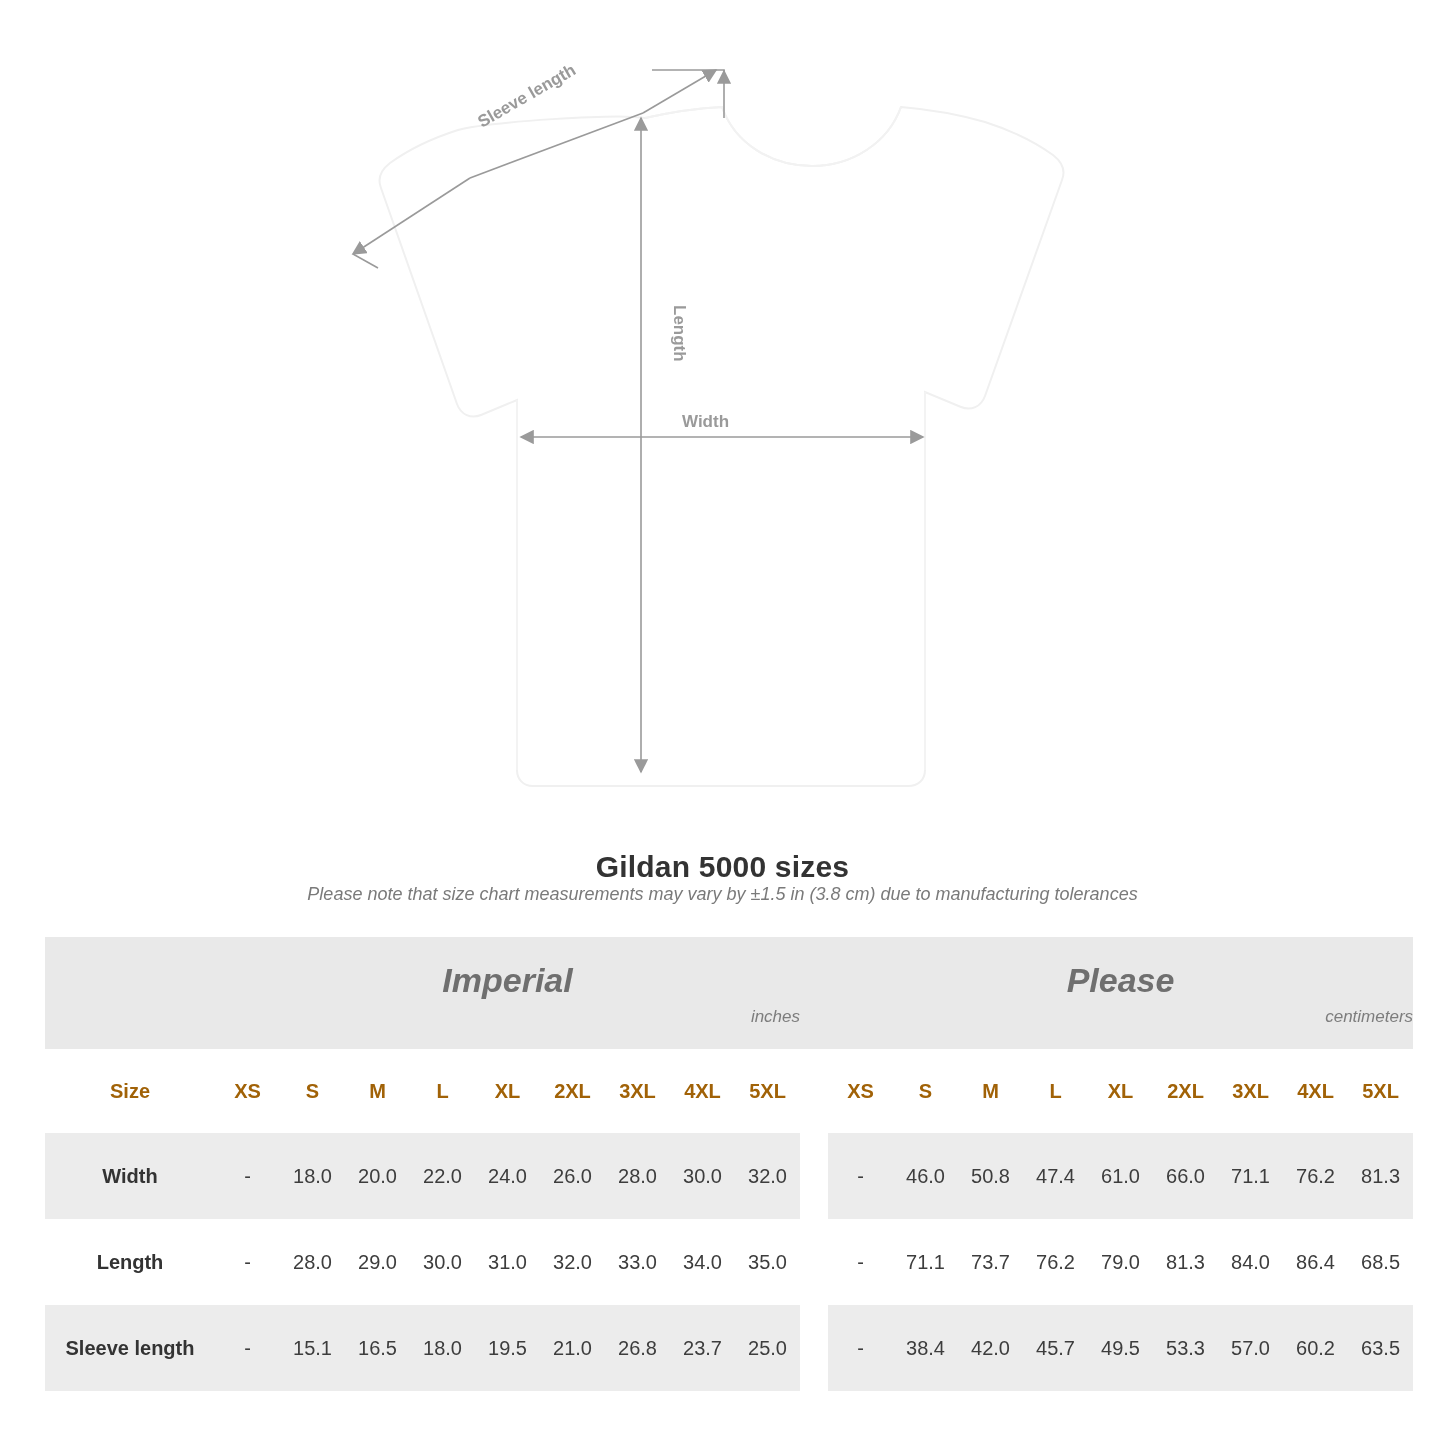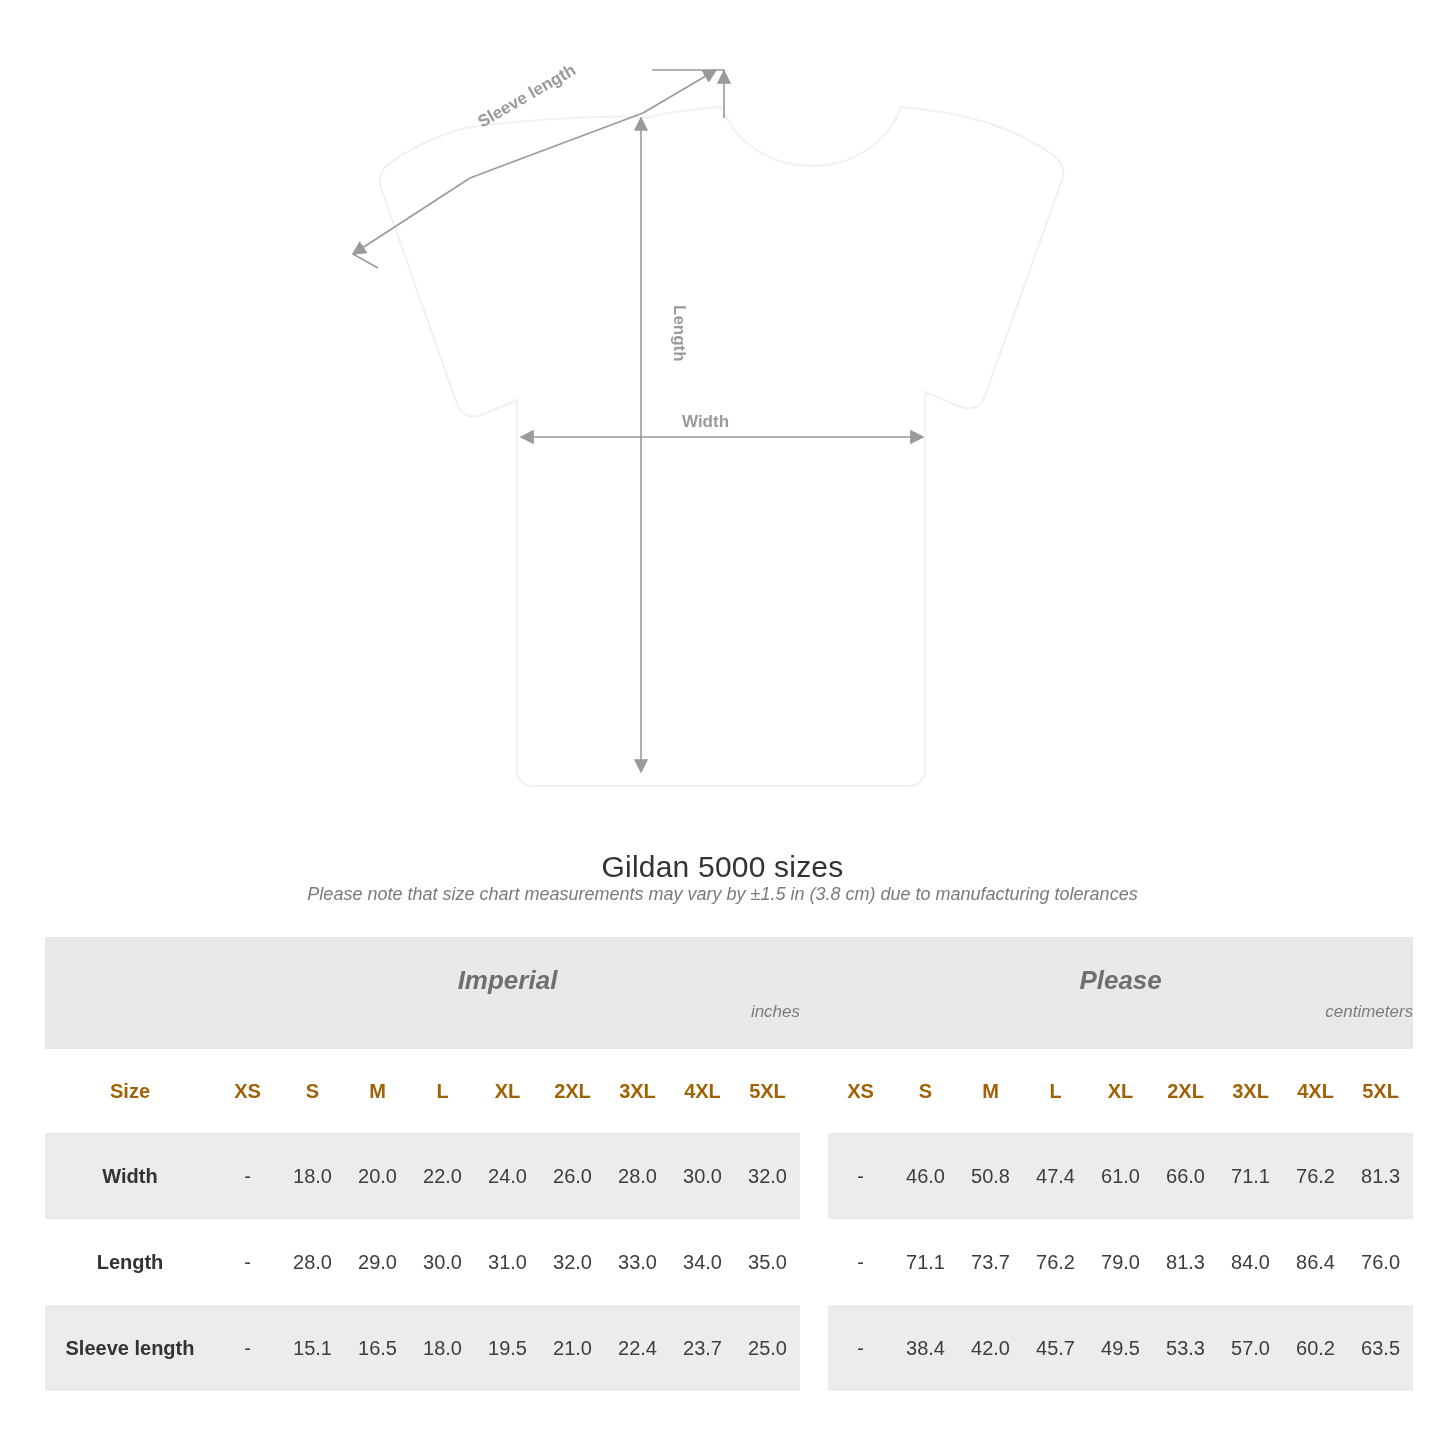--- a/index.html
+++ b/index.html
@@ -33,21 +33,21 @@
     left: 0;
   }
 
   
   .title-block {
     text-align: center;
     margin-top: 20px;
   }
   .chart-title {
     font-size: 30px;
-    font-weight: normal;
+    font-weight: bold;
     color: #333333;
     letter-spacing: 0.2px;
   }
   .chart-note {
     font-size: 18px;
     font-style: italic;
     color: #7a7a7a;
   }
 
   
@@ -62,21 +62,21 @@
   table.size-table td, table.size-table th {
     text-align: center;
     vertical-align: middle;
   }
   .unit-header td {
     background: #e9e9e9;
     height: 112px;
     padding: 0;
   }
   .unit-title {
-    font-size: 26px;
+    font-size: 34px;
     font-style: italic;
     font-weight: bold;
     color: #6f6f6f;
     line-height: 1.25;
   }
   .unit-sub {
     font-size: 17px;
     font-style: italic;
     color: #7d7d7d;
     margin-top: 6px;
@@ -287,32 +287,32 @@
         <td>35.0</td>
         <td class="spacer-col"></td>
         <td>-</td>
         <td>71.1</td>
         <td>73.7</td>
         <td>76.2</td>
         <td>79.0</td>
         <td>81.3</td>
         <td>84.0</td>
         <td>86.4</td>
-        <td>76.0</td>
+        <td>68.5</td>
       </tr>
 
       <tr class="data-row shaded">
         <td class="rowlabel">Sleeve length</td>
         <td>-</td>
         <td>15.1</td>
         <td>16.5</td>
         <td>18.0</td>
         <td>19.5</td>
         <td>21.0</td>
-        <td>22.4</td>
+        <td>26.8</td>
         <td>23.7</td>
         <td>25.0</td>
         <td class="spacer-col"></td>
         <td>-</td>
         <td>38.4</td>
         <td>42.0</td>
         <td>45.7</td>
         <td>49.5</td>
         <td>53.3</td>
         <td>57.0</td>

